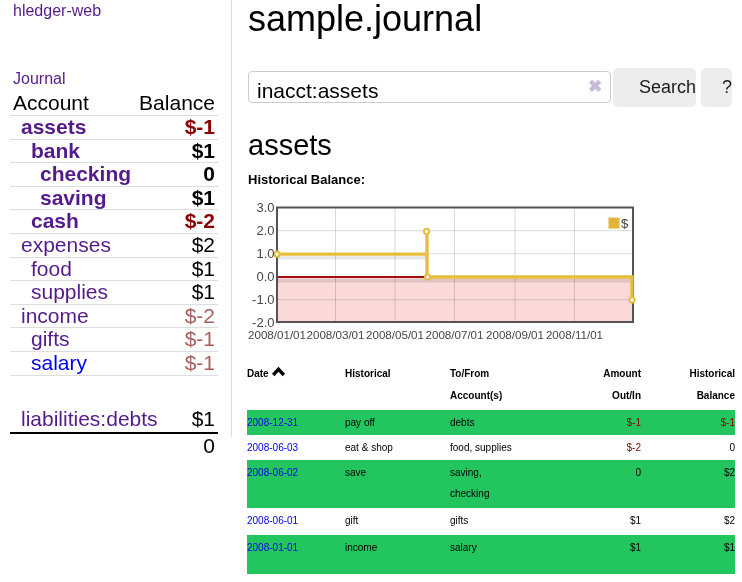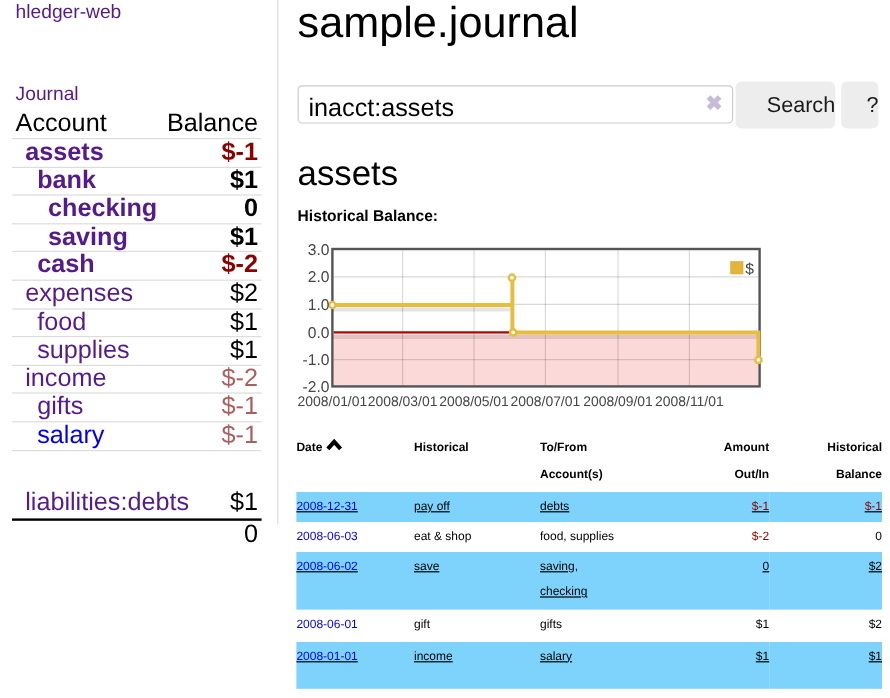--- a/index.html
+++ b/index.html
@@ -34,21 +34,21 @@
   #hbtn{left:701px;top:68px;width:31px;}
   #h2{left:248px;top:129px;font-size:29px;color:#000;}
   #ctitle{left:248px;top:172px;font-size:13px;font-weight:bold;}
 
   
   #reg{left:247px;top:360px;width:488px;font-size:10px;border-collapse:collapse;table-layout:fixed;}
   #reg td,#reg th{padding:0;vertical-align:top;line-height:20px;}
   #reg th{font-weight:bold;text-align:left;line-height:22px;padding-top:3px;padding-bottom:3px;}
   #reg .r{text-align:right;}
   #reg tbody td{padding-top:2px;padding-bottom:1px;line-height:21.8px;}
-  tr.grn{background:#7dd3fc;text-decoration:underline;}
+  tr.grn{background:#22c55e;}
 </style>
 </head>
 <body>
 <div id="page">
 
   <div class="abs" id="sbline"></div>
   <a class="abs purple" id="appname">hledger-web</a>
   <a class="abs purple" id="journal">Journal</a>
   <div class="abs" id="acctbl">
     <div class="arow ahead" style="padding-left:3px;">Account<span class="amt">Balance</span></div>

